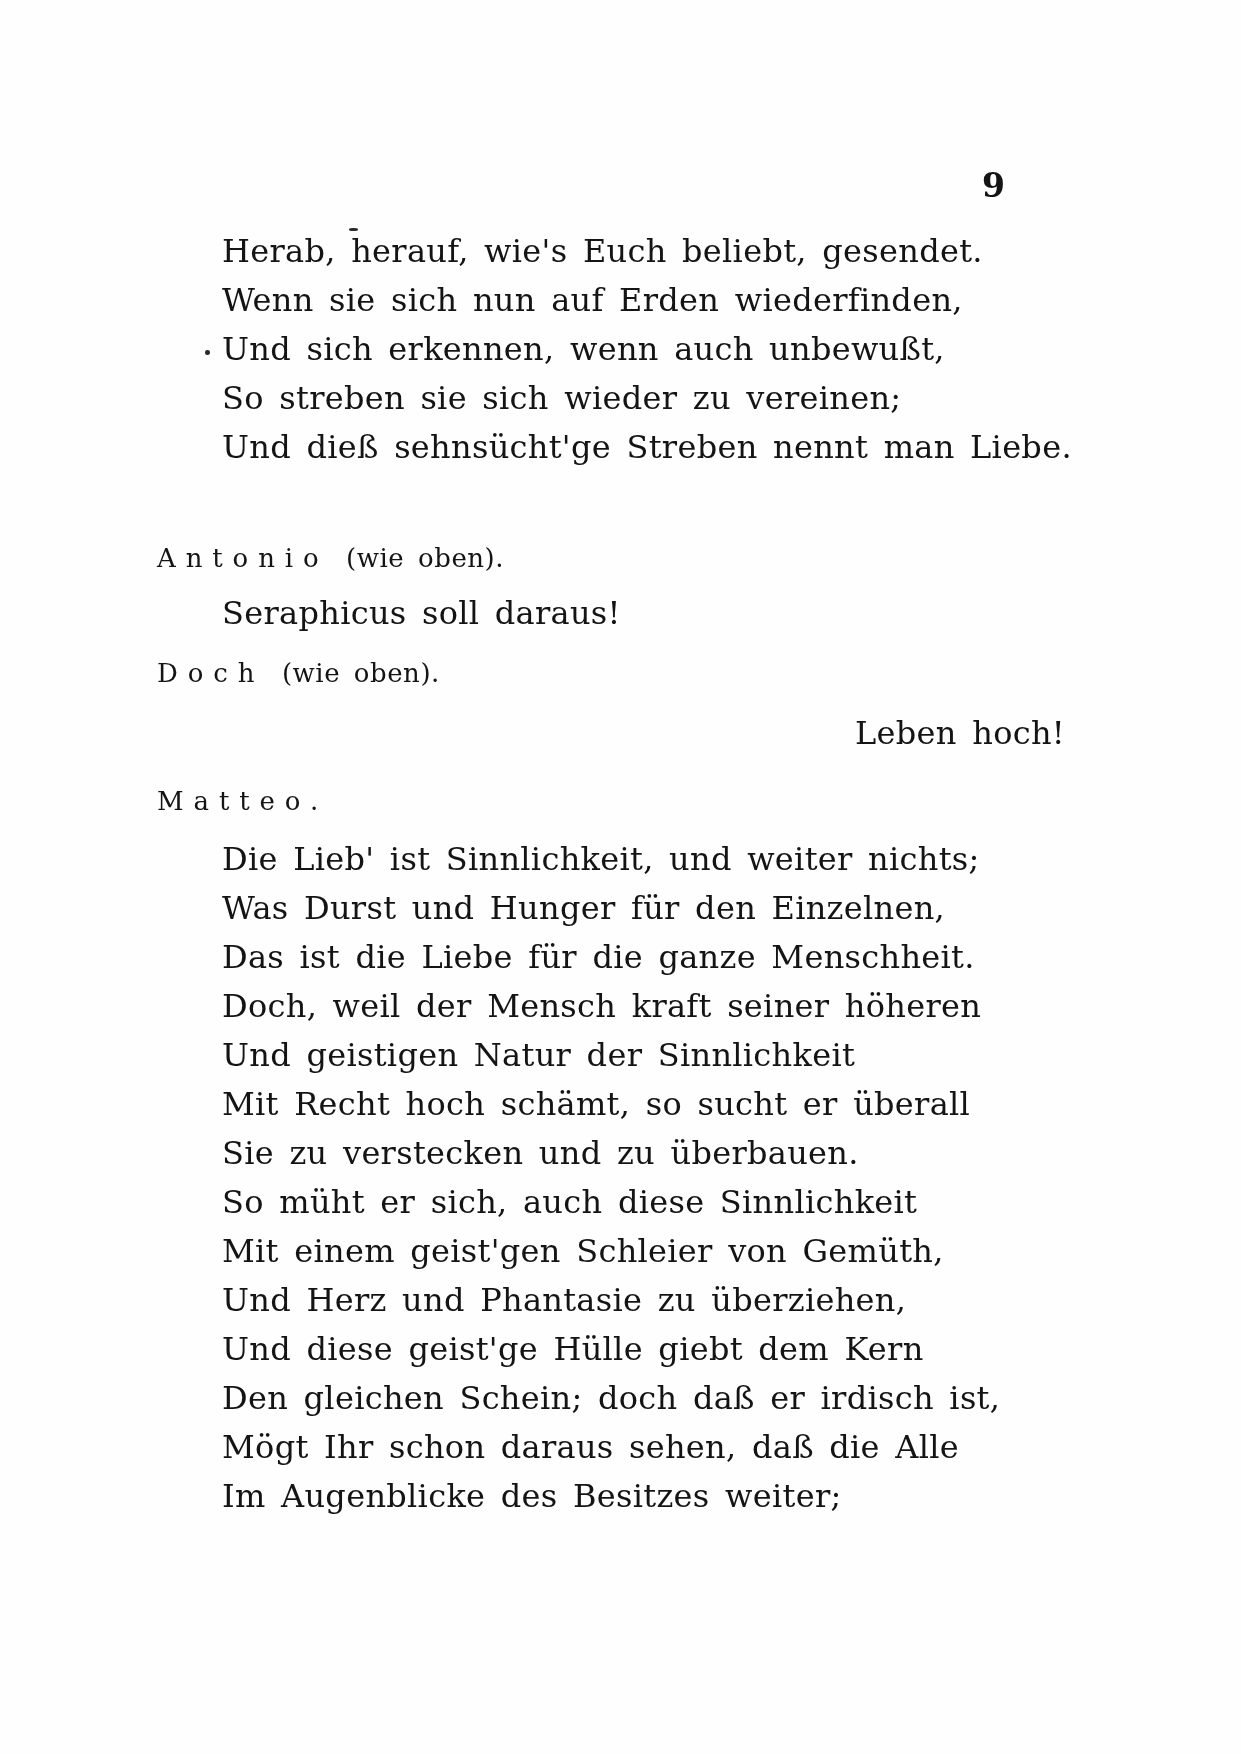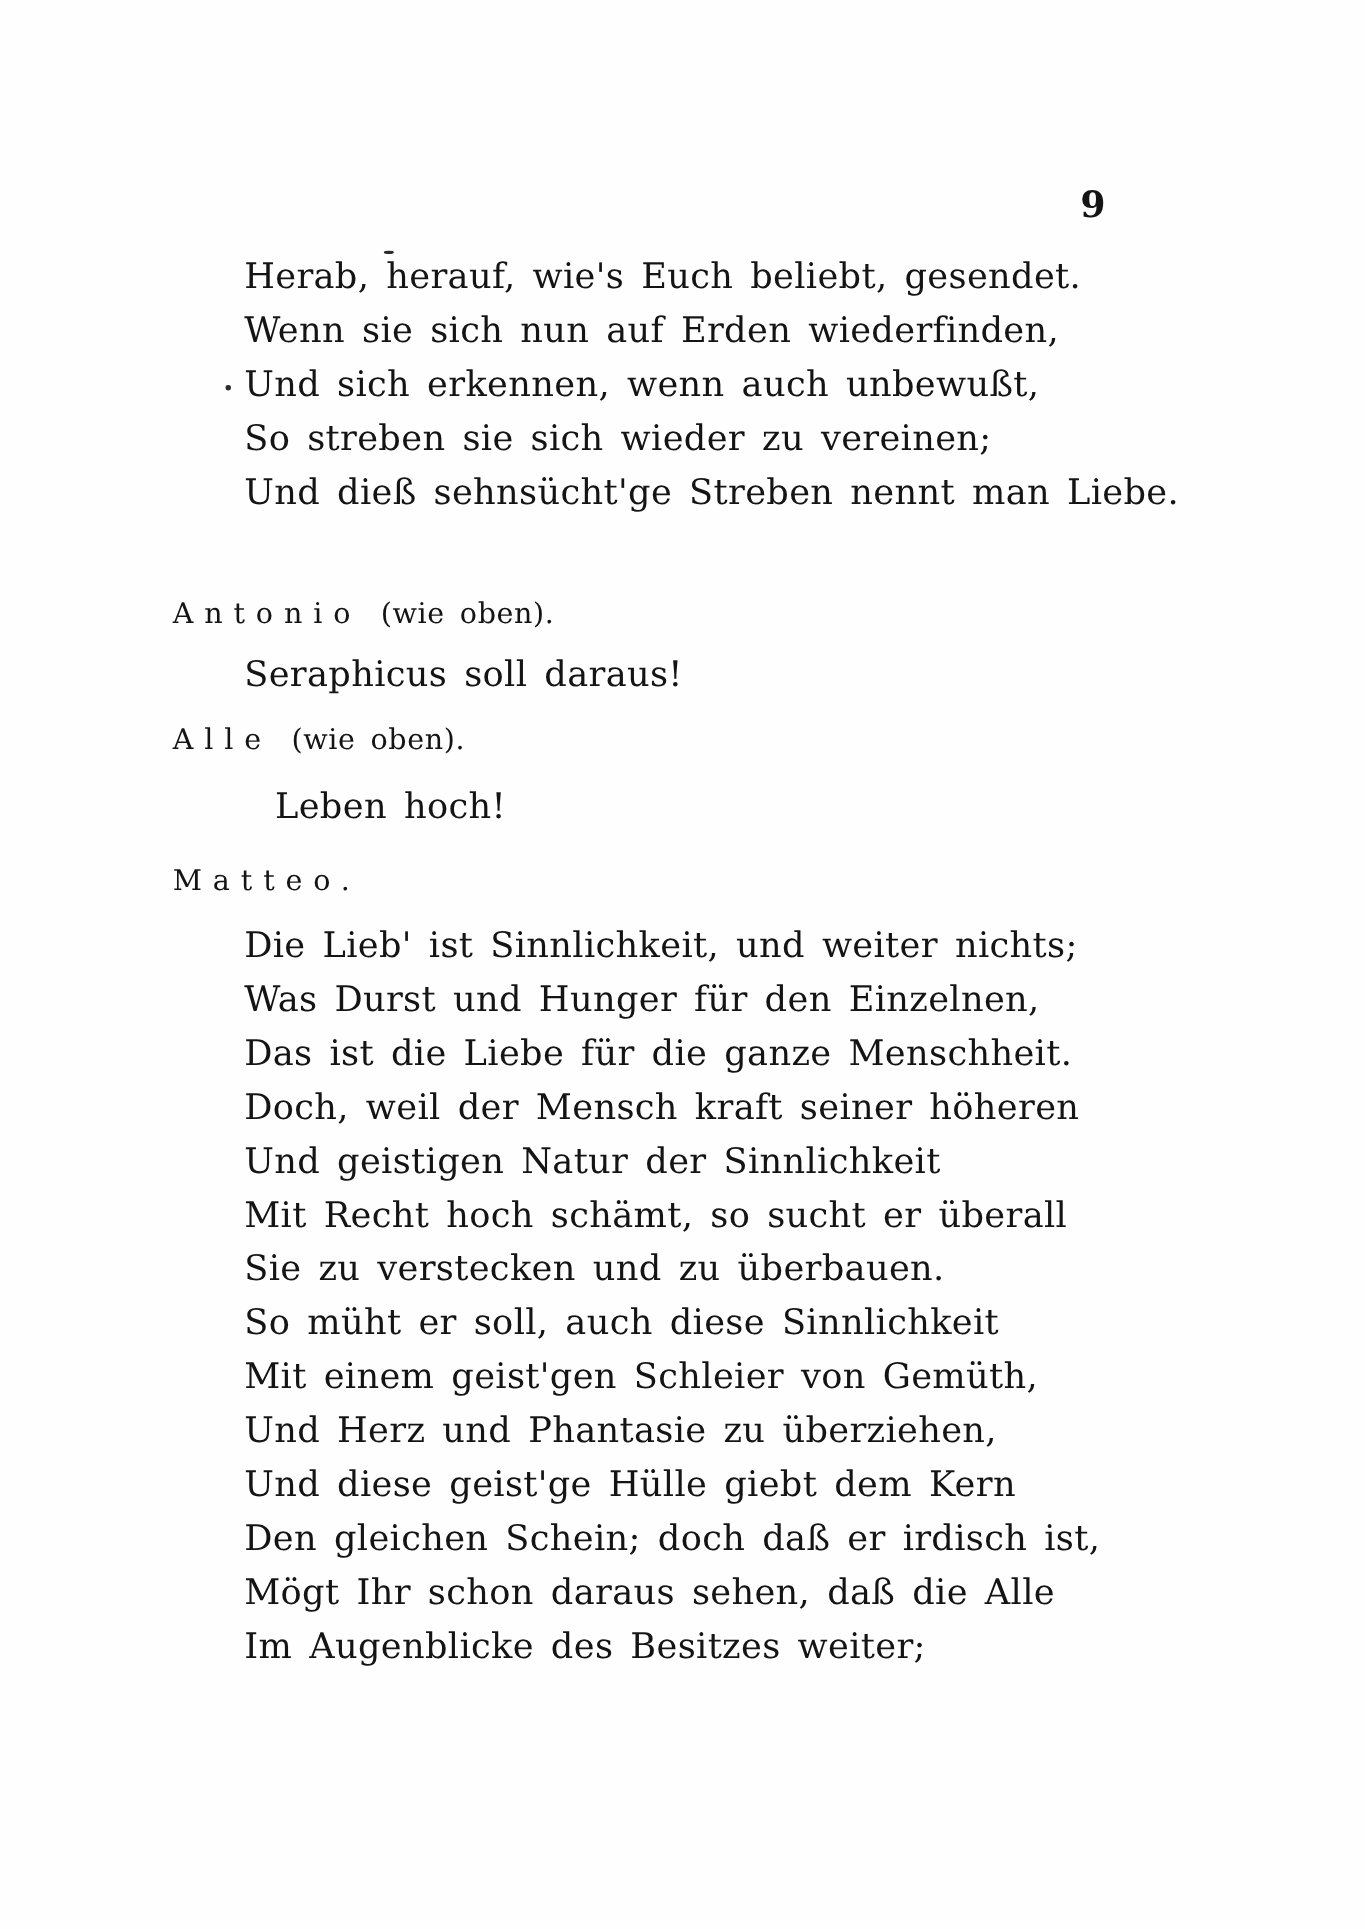--- a/index.html
+++ b/index.html
@@ -41,21 +41,21 @@
     line-height: 36px;
   }
   .speaker .name {
     letter-spacing: 0.38em;
   }
   .speaker .dir {
     letter-spacing: 0.02em;
     margin-left: 4px;
   }
   .centered {
-    text-align: left;
+    text-align: right;
     transform: translateX(28px);
   }
   .speck {
     position: absolute;
     background: #2b2b2b;
     border-radius: 45%;
   }
   .speck-1 { left: 349px; top: 228px; width: 9px; height: 3px; }
   .speck-2 { left: 205px; top: 350px; width: 5px; height: 5px; }
 </style>
@@ -74,36 +74,36 @@
 <div class="line" style="top:426px">Und dieß sehnsücht'ge Streben nennt man Liebe.</div>
 
 <div class="line speaker" style="top:540px">
   <span class="name">Antonio</span>
   <span class="dir">(wie oben).</span>
 </div>
 
 <div class="line" style="top:592px">Seraphicus soll daraus!</div>
 
 <div class="line speaker" style="top:655px">
-  <span class="name">Alle</span>
+  <span class="name">Doch</span>
   <span class="dir">(wie oben).</span>
 </div>
 
 <div class="line centered" style="top:712px">Leben hoch!</div>
 
 <div class="line speaker" style="top:783px">
   <span class="name">Matteo.</span>
 </div>
 
 <div class="line" style="top:838px">Die Lieb' ist Sinnlichkeit, und weiter nichts;</div>
 <div class="line" style="top:887px">Was Durst und Hunger für den Einzelnen,</div>
 <div class="line" style="top:936px">Das ist die Liebe für die ganze Menschheit.</div>
 <div class="line" style="top:985px">Doch, weil der Mensch kraft seiner höheren</div>
 <div class="line" style="top:1034px">Und geistigen Natur der Sinnlichkeit</div>
 <div class="line" style="top:1083px">Mit Recht hoch schämt, so sucht er überall</div>
 <div class="line" style="top:1132px">Sie zu verstecken und zu überbauen.</div>
-<div class="line" style="top:1181px">So müht er soll, auch diese Sinnlichkeit</div>
+<div class="line" style="top:1181px">So müht er sich, auch diese Sinnlichkeit</div>
 <div class="line" style="top:1230px">Mit einem geist'gen Schleier von Gemüth,</div>
 <div class="line" style="top:1279px">Und Herz und Phantasie zu überziehen,</div>
 <div class="line" style="top:1328px">Und diese geist'ge Hülle giebt dem Kern</div>
 <div class="line" style="top:1377px">Den gleichen Schein; doch daß er irdisch ist,</div>
 <div class="line" style="top:1426px">Mögt Ihr schon daraus sehen, daß die Alle</div>
 <div class="line" style="top:1475px">Im Augenblicke des Besitzes weiter;</div>
 
 </body></html>

